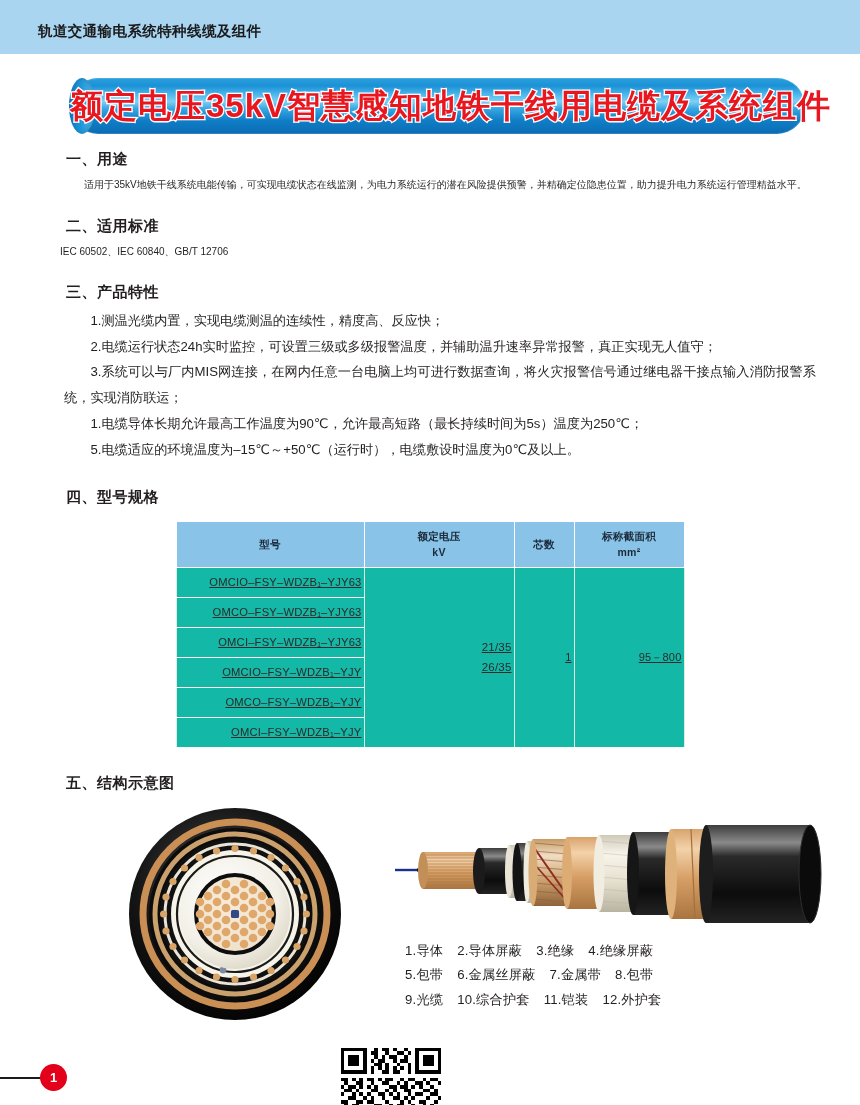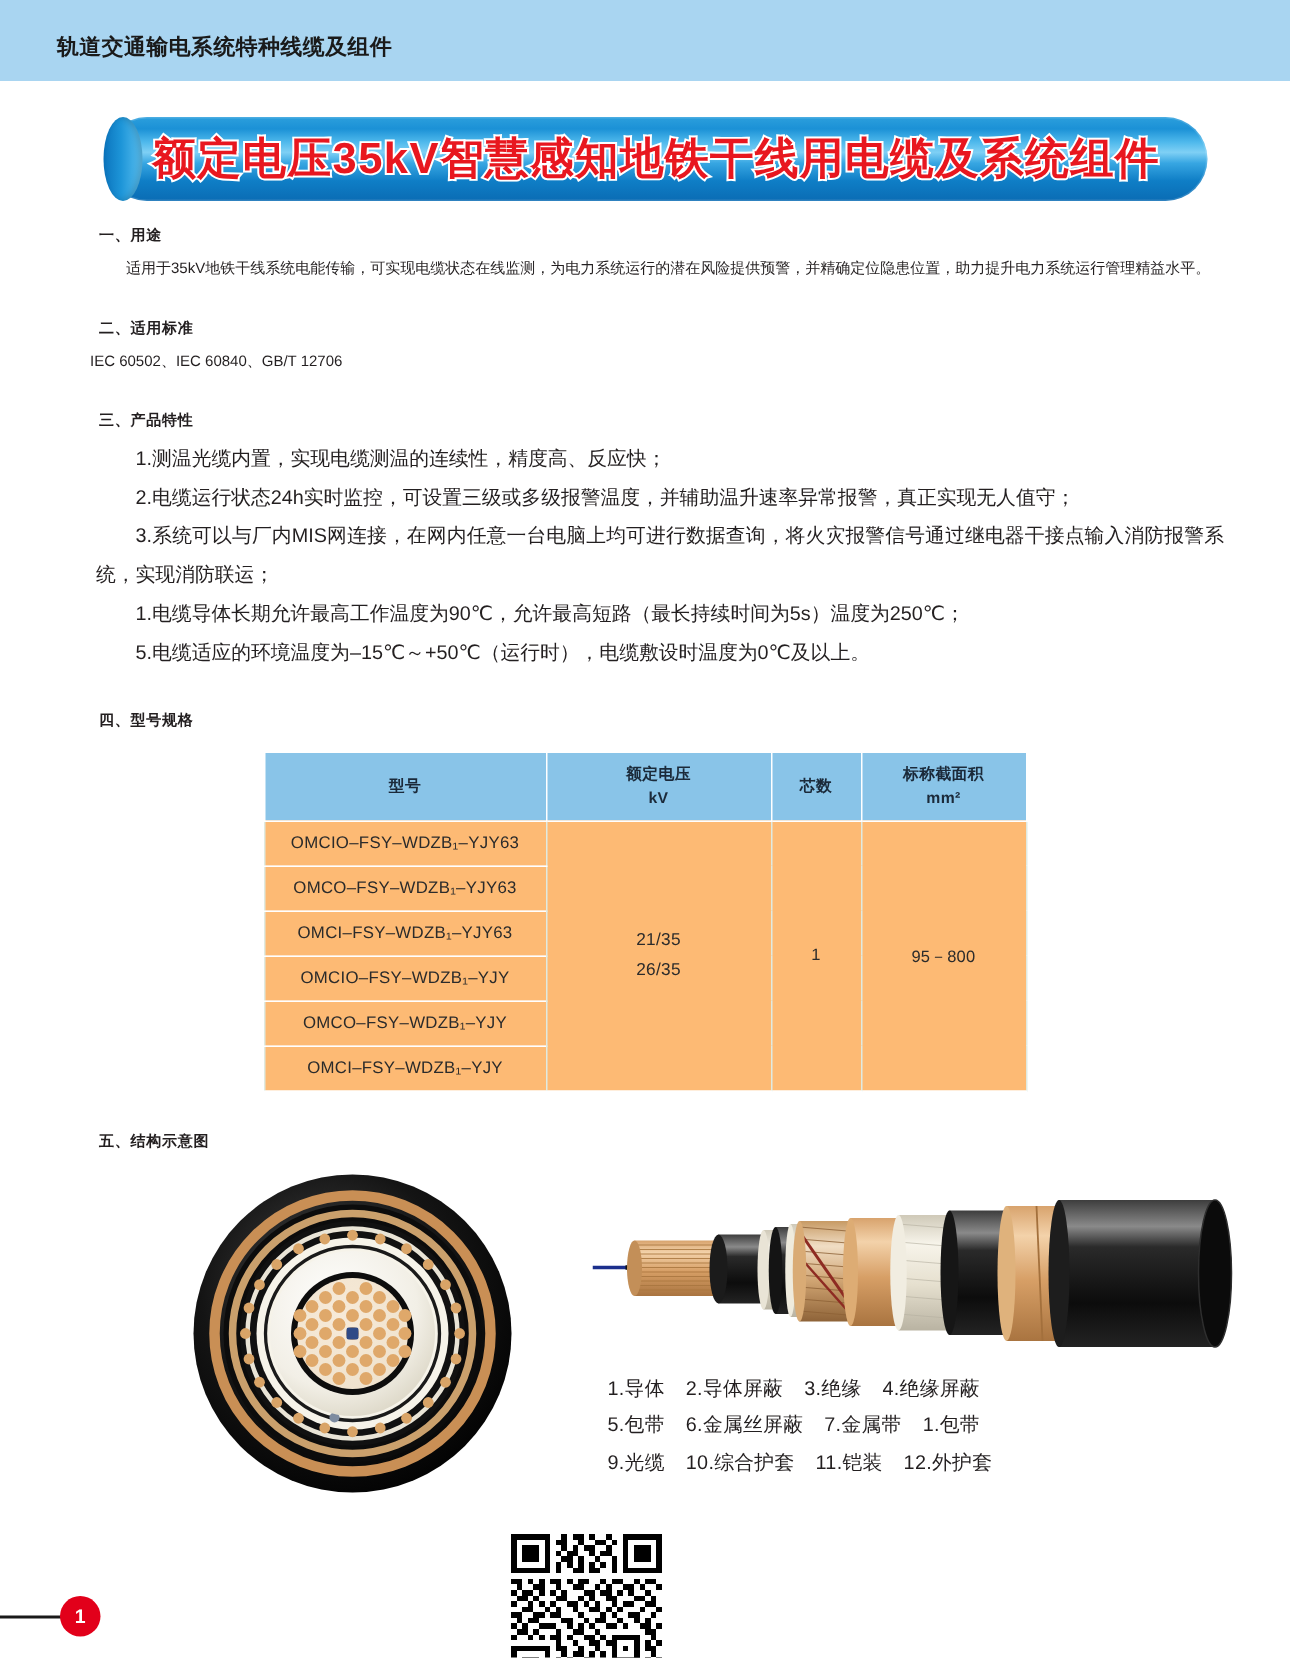--- a/index.html
+++ b/index.html
@@ -64,39 +64,39 @@
     width: 26px; height: 56px;
     border-radius: 50%;
     background: linear-gradient(to right,#0b74bd 0%, #1d95d8 45%, #5cc0f0 100%);
     box-shadow: inset -2px 0 4px rgba(0,0,0,.18);
   }
   .banner-text {
     position: absolute;
     left: 0; right: 0;
     top: 50%;
     transform: translateY(-50%);
-    text-align: center;
-    font-size: 29px;
+    text-align: left;
+    font-size: 33px;
     font-weight: 700;
     letter-spacing: 1px;
     color: #e8171f;
     -webkit-text-stroke: 2.6px #ffffff;
     paint-order: stroke fill;
     white-space: nowrap;
   }
 
   
   .content {
     position: absolute;
     left: 0; top: 150px;
     width: 860px;
   }
   .sec-head {
     margin: 0 0 6px 66px;
-    font-size: 10px;
+    font-size: 15px;
     font-weight: 700;
     color: #231f20;
     letter-spacing: .5px;
   }
   .para {
     margin: 0 44px 0 64px;
     font-size: 10px;
     line-height: 1.95;
     color: #231f20;
     text-align: justify;
@@ -130,30 +130,31 @@
     background: #89c4e8;
     color: #1b2a3a;
     font-size: 10.5px;
     font-weight: 700;
     line-height: 1.45;
     padding: 7px 2px;
     border: 1px solid #ffffff;
     letter-spacing: .3px;
   }
   table.spec td {
-    background: #fdba74;
+    background: #14b8a6;
     border: 1px solid #ffffff;
     border-left-color: #dfeae1;
     border-right-color: #dfeae1;
     font-size: 11px;
     color: #2b2b2b;
-    text-align: center;
+    text-align: right;
     padding: 6px 2px;
     height: 17px;
     letter-spacing: .2px;
+    text-decoration: underline;
   }
   table.spec td.model { font-size: 11.2px; }
   table.spec td.merge { font-size: 11.5px; line-height: 1.75; }
 
   
   .struct-row {
     position: relative;
     height: 235px;
     margin-top: 6px;
   }
@@ -577,21 +578,21 @@
       <div class="legend-line">
         <span>1.导体</span>
         <span>2.导体屏蔽</span>
         <span>3.绝缘</span>
         <span>4.绝缘屏蔽</span>
       </div>
       <div class="legend-line">
         <span>5.包带</span>
         <span>6.金属丝屏蔽</span>
         <span>7.金属带</span>
-        <span>1.包带</span>
+        <span>8.包带</span>
       </div>
       <div class="legend-line">
         <span>9.光缆</span>
         <span>10.综合护套</span>
         <span>11.铠装</span>
         <span>12.外护套</span>
       </div>
     </div>
   </div>
 

